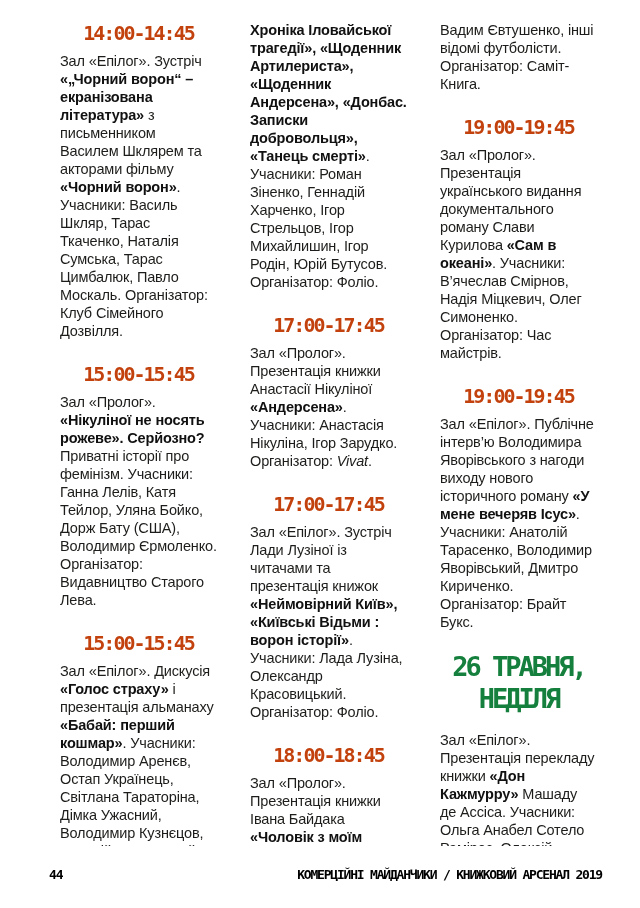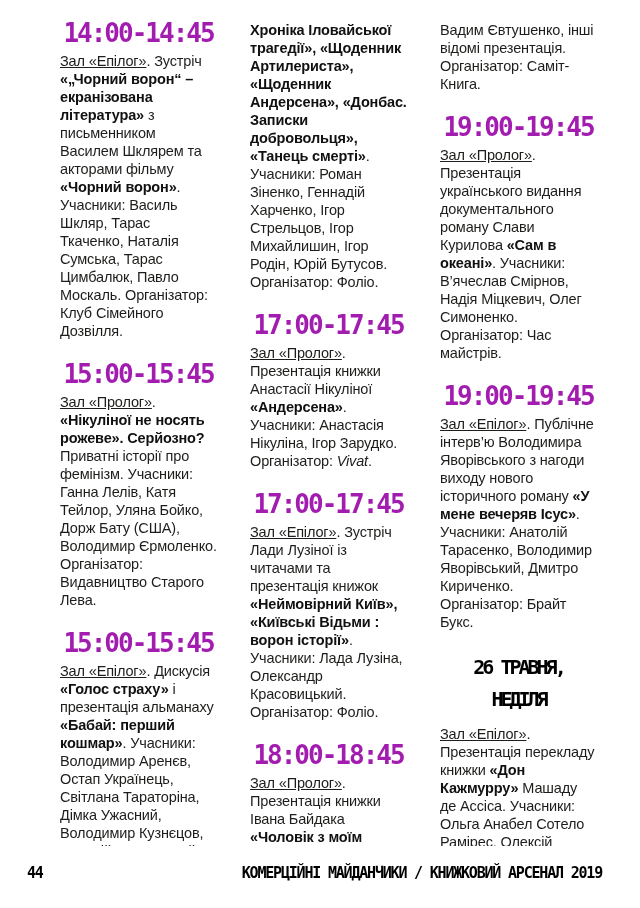--- a/index.html
+++ b/index.html
@@ -32,56 +32,56 @@
     flex: 0 0 157px;
     width: 157px;
     font-size: 14.5px;
     line-height: 18px;
     letter-spacing: -0.15px;
     text-align: left;
   }
   .time-heading {
     font-family: "DejaVu Sans Mono", monospace;
     font-weight: 700;
-    font-size: 26px;
+    font-size: 20px;
     letter-spacing: -2px;
     line-height: 25px;
     text-align: center;
-    color: #a21caf;
+    color: #c2410c;
     margin: 22px 0 6px 0;
     white-space: nowrap;
   }
   .col > .time-heading:first-child { margin-top: 0; }
   .day-heading {
     font-family: "DejaVu Sans Mono", monospace;
     font-weight: 700;
-    font-size: 20px;
+    font-size: 27px;
     letter-spacing: -3px;
     line-height: 32px;
     text-align: center;
-    color: #000000;
-    margin: 20px 0 10px 0;
+    color: #15803d;
+    margin: 20px 0 16px 0;
     white-space: pre-wrap;
   }
   .event { margin: 0; }
   .r-n { font-weight: 400; }
   .r-b { font-weight: 700; color: #111111; }
-  .r-u { text-decoration: underline; }
+  .r-u { }
   .r-i { font-style: italic; }
   .footer {
     position: absolute;
-    left: 27px;
+    left: 49px;
     right: 38px;
     bottom: 26px;
     display: flex;
     justify-content: space-between;
     align-items: baseline;
     font-family: "DejaVu Sans Mono", monospace;
     font-weight: 700;
-    font-size: 15px;
+    font-size: 13px;
     letter-spacing: -1.2px;
     color: #000000;
     background: #ffffff;
   }
 </style>
 </head>
 <body>
 
 <div class="page">
   <div class="columns">
@@ -96,21 +96,21 @@
     <div class="col">
         <p class="event"><span class="r-b">Хроніка Іловайської трагедії», «Щоденник Артилериста», «Щоденник Андерсена», «Донбас. Записки добровольця», «Танець смерті»</span><span class="r-n">. Учасники: Роман Зіненко, Геннадій Харченко, Ігор Стрельцов, Ігор Михайлишин, Ігор Родін, Юрій Бутусов. Організатор: Фоліо.</span></p>
         <div class="time-heading">17:00-17:45</div>
         <p class="event"><span class="r-u">Зал «Пролог»</span><span class="r-n">. Презентація книжки Анастасії Нікуліної </span><span class="r-b">«Андерсена»</span><span class="r-n">. Учасники: Анастасія Нікуліна, Ігор Зарудко. Організатор: </span><span class="r-i">Vivat</span><span class="r-n">.</span></p>
         <div class="time-heading">17:00-17:45</div>
         <p class="event"><span class="r-u">Зал «Епілог»</span><span class="r-n">. Зустріч Лади Лузіної із читачами та презентація книжок </span><span class="r-b">«Неймовірний Київ», «Київські Відьми : ворон історії»</span><span class="r-n">. Учасники: Лада Лузіна, Олександр Красовицький. Організатор: Фоліо.</span></p>
         <div class="time-heading">18:00-18:45</div>
         <p class="event"><span class="r-u">Зал «Пролог»</span><span class="r-n">. Презентація книжки Івана Байдака </span><span class="r-b">«Чоловік з моїм іменем»</span><span class="r-n">. Учасники: Іван Байдак, Ігор Зарудко. Організатор: </span></p>
       </div>
     <div class="col">
-        <p class="event"><span class="r-n">Вадим Євтушенко, інші відомі презентація. Організатор: Саміт-Книга.</span></p>
+        <p class="event"><span class="r-n">Вадим Євтушенко, інші відомі футболісти. Організатор: Саміт-Книга.</span></p>
         <div class="time-heading">19:00-19:45</div>
         <p class="event"><span class="r-u">Зал «Пролог»</span><span class="r-n">. Презентація українського видання документального роману Слави Курилова </span><span class="r-b">«Сам в океані»</span><span class="r-n">. Учасники: В’ячеслав Смірнов, Надія Міцкевич, Олег Симоненко. Організатор: Час майстрів.</span></p>
         <div class="time-heading">19:00-19:45</div>
         <p class="event"><span class="r-u">Зал «Епілог»</span><span class="r-n">. Публічне інтерв’ю Володимира Яворівського з нагоди виходу нового історичного роману </span><span class="r-b">«У мене вечеряв Ісус»</span><span class="r-n">. Учасники: Анатолій Тарасенко, Володимир Яворівський, Дмитро Кириченко. Організатор: Брайт Букс.</span></p>
         <div class="day-heading">26 ТРАВНЯ,
 НЕДІЛЯ</div>
         <p class="event"><span class="r-u">Зал «Епілог»</span><span class="r-n">. Презентація перекладу книжки </span><span class="r-b">«Дон Кажмурру»</span><span class="r-n"> Машаду де Ассіса. Учасники: Ольга Анабел Сотело Рамірес, Олексій Шендрик, Марина Марчук. Організатор: Макондо.</span></p>
       </div>
   </div>
   <div class="footer">

